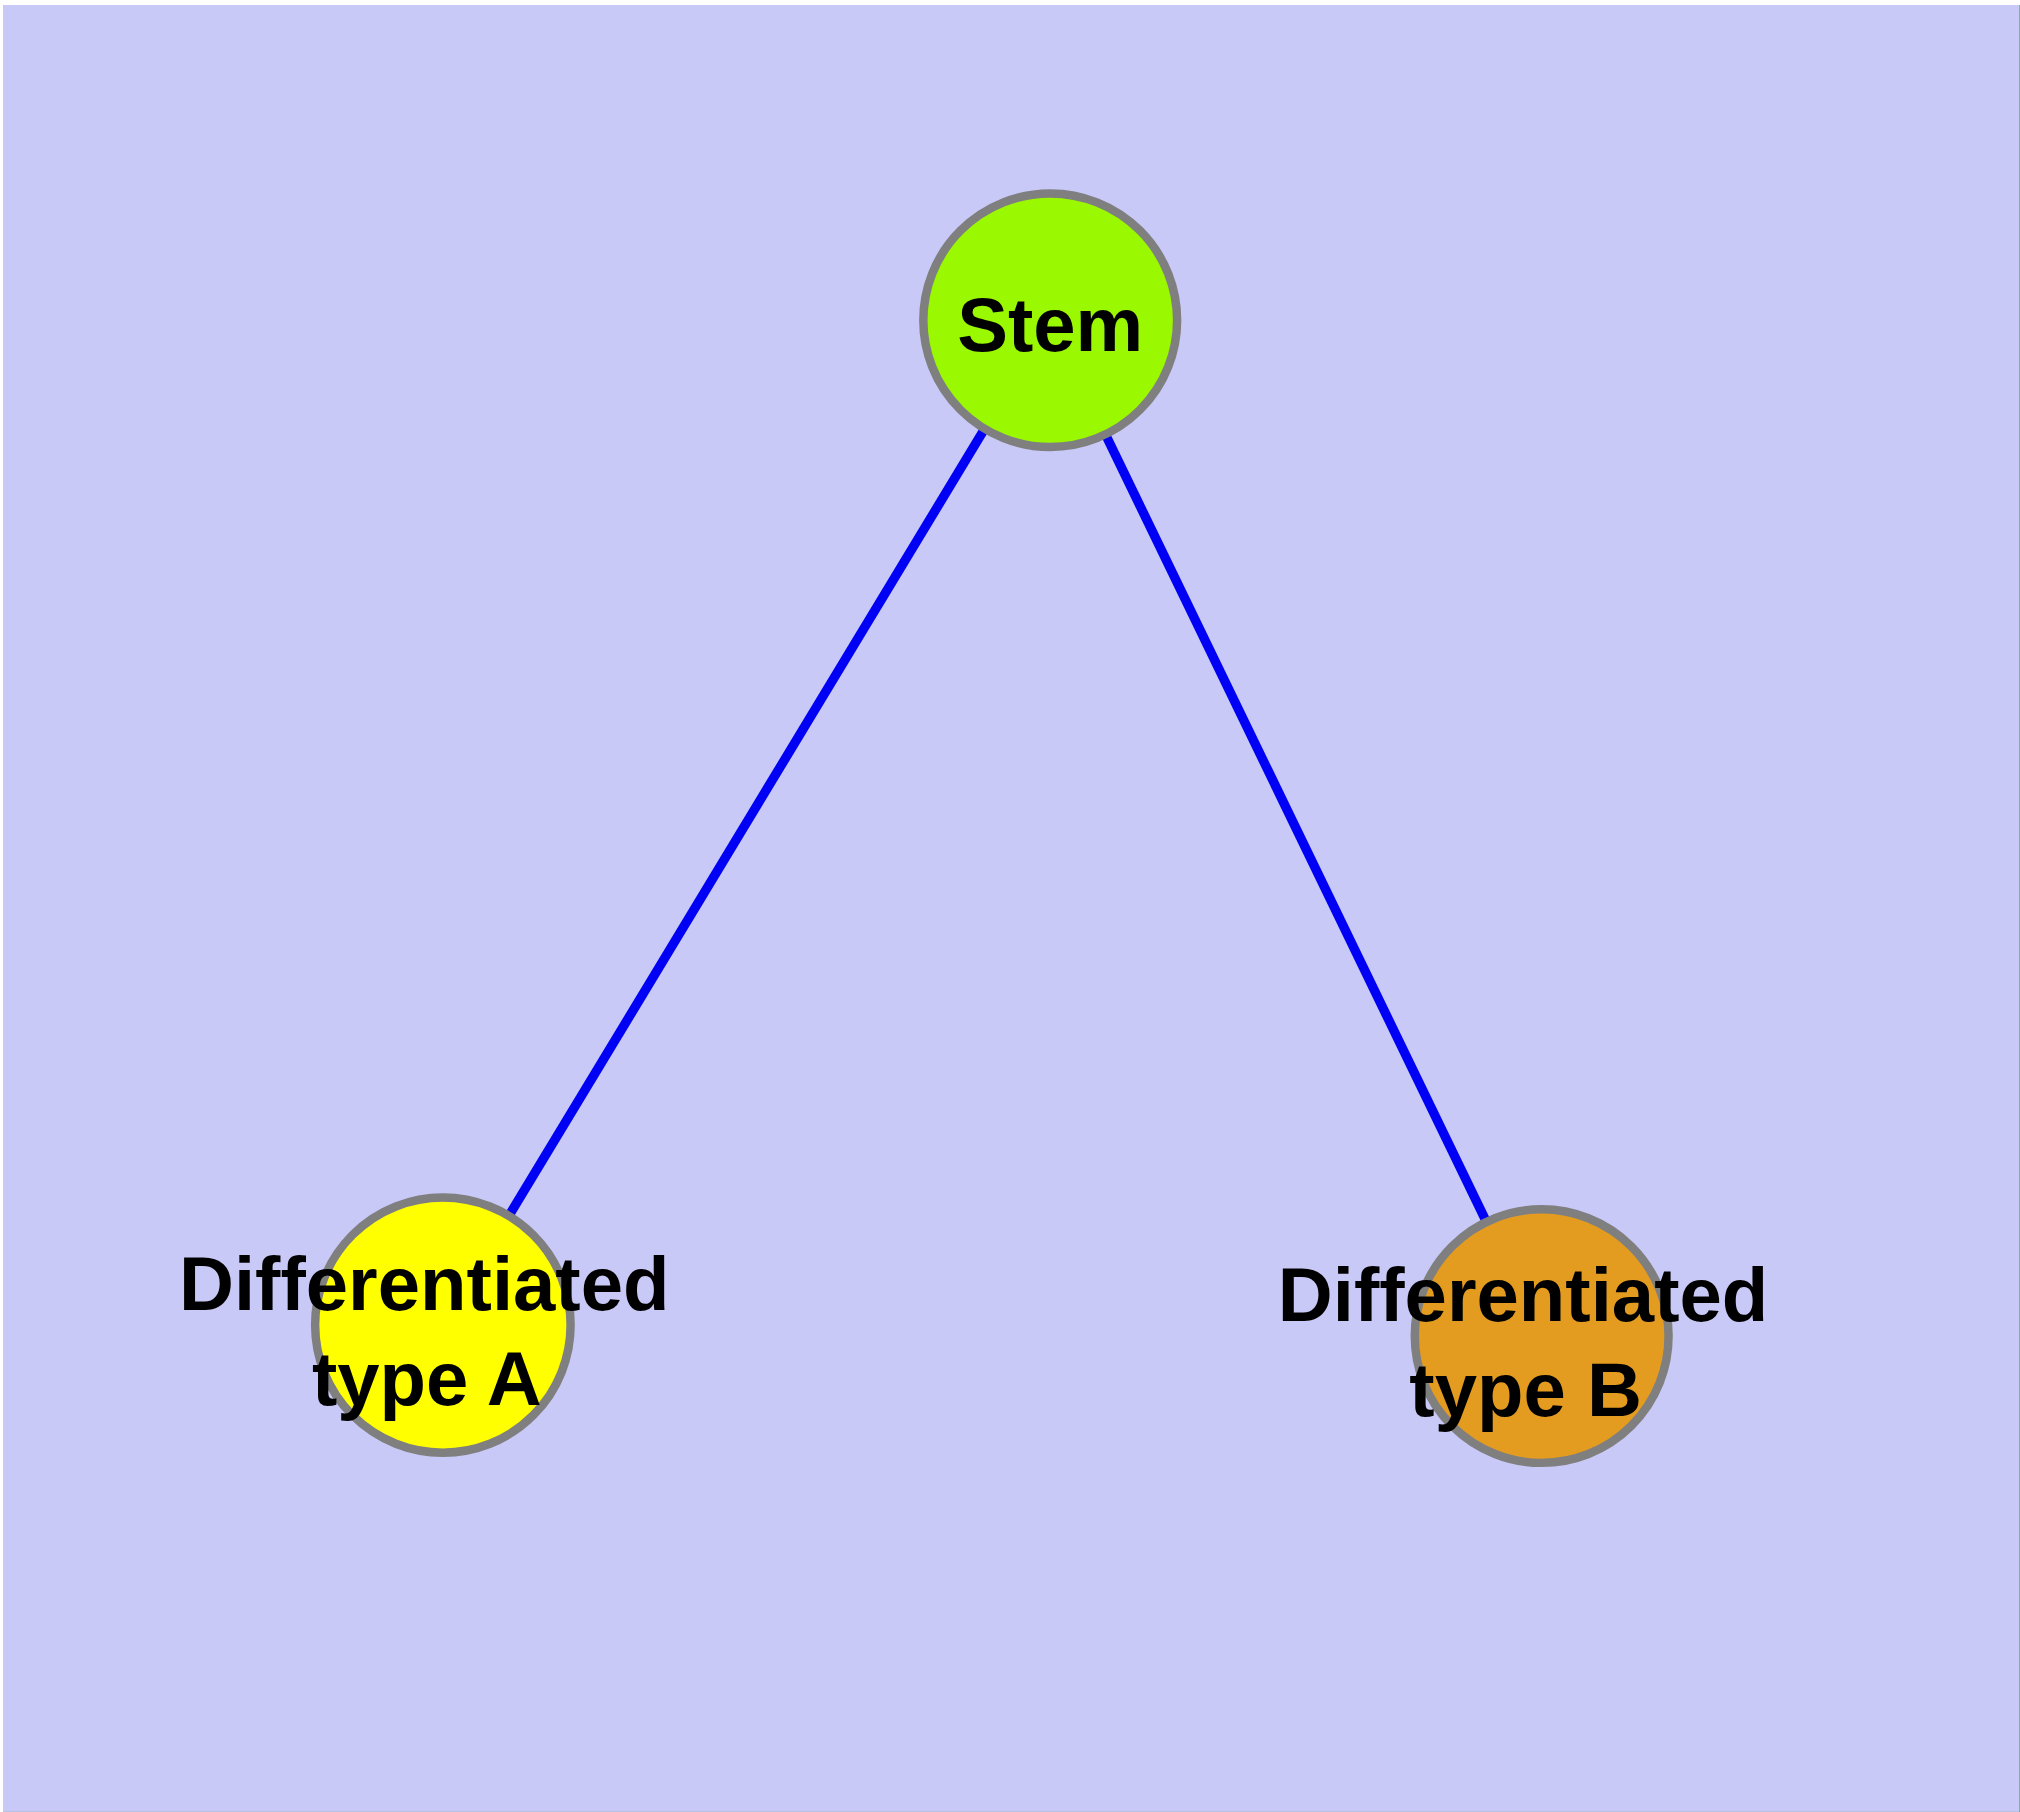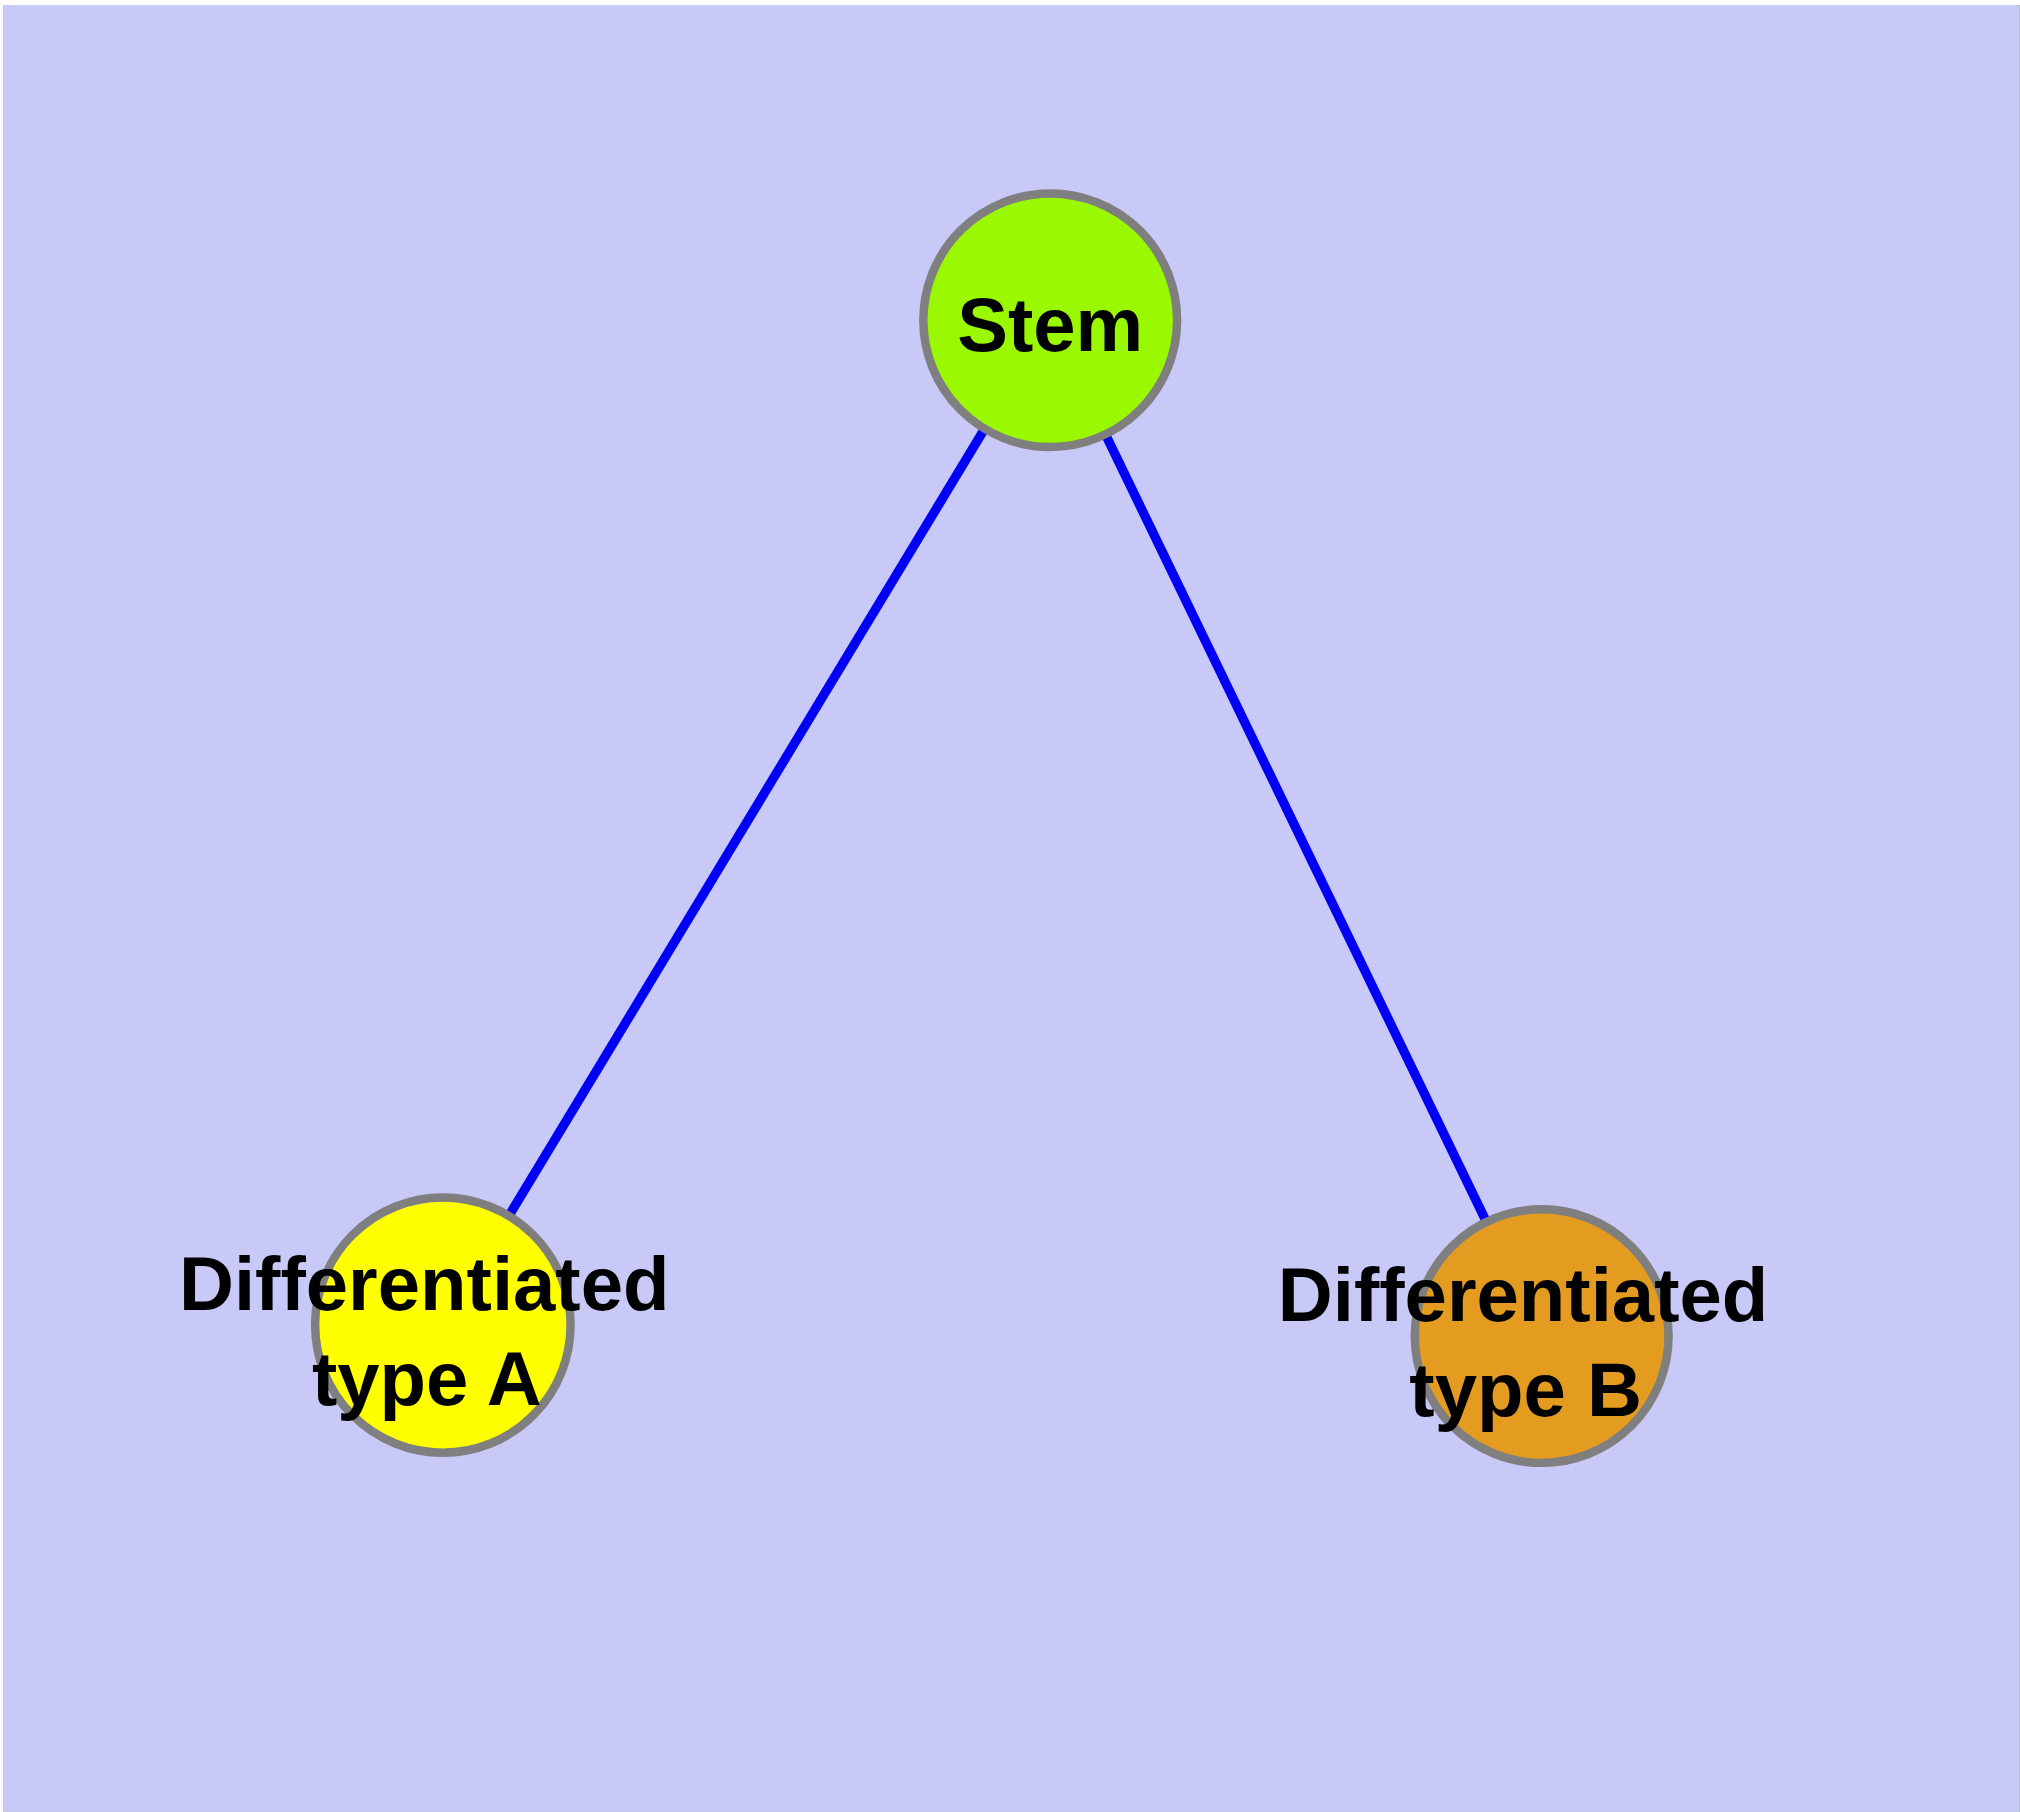--- a/index.html
+++ b/index.html
@@ -38,21 +38,21 @@
     font-family: "Liberation Sans", sans-serif;
     font-weight: bold;
     font-size: 90px;
     fill: #000000;
     text-anchor: middle;
   }
 </style>
 </head>
 <body>
 
-<div class="plot-panel" style="background: #84cc16;">
+<div class="plot-panel" style="background: #15803d;">
   <svg class="graph-svg" viewBox="0 0 2384 2138" preserveAspectRatio="none" xmlns="http://www.w3.org/2000/svg">
 
     <rect x="0" y="0" width="2384" height="2138" fill="#c9c9f7"></rect>
 
     <line class="edge-line" x1="1238" y1="373" x2="520" y2="1562" stroke="#0000f5"></line>
     <line class="edge-line" x1="1238" y1="373" x2="1819" y2="1575" stroke="#0000f5"></line>
 
     <circle class="node-circle" cx="1238" cy="373" r="150" fill="#9af800" stroke="#7f7f7f"></circle>
 
     <circle class="node-circle" cx="520" cy="1562" r="151" fill="#ffff00" stroke="#7f7f7f"></circle>

